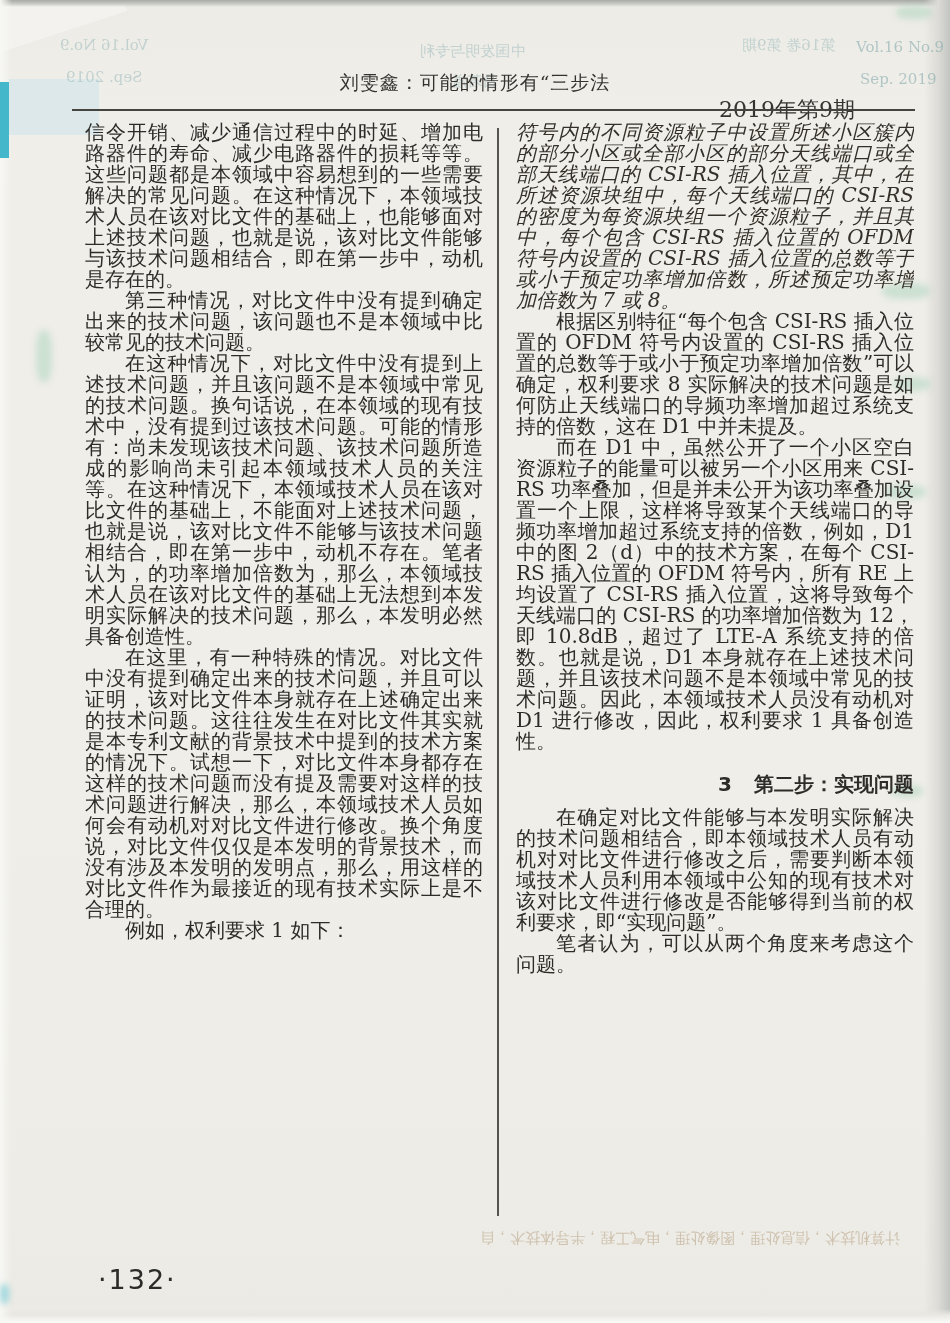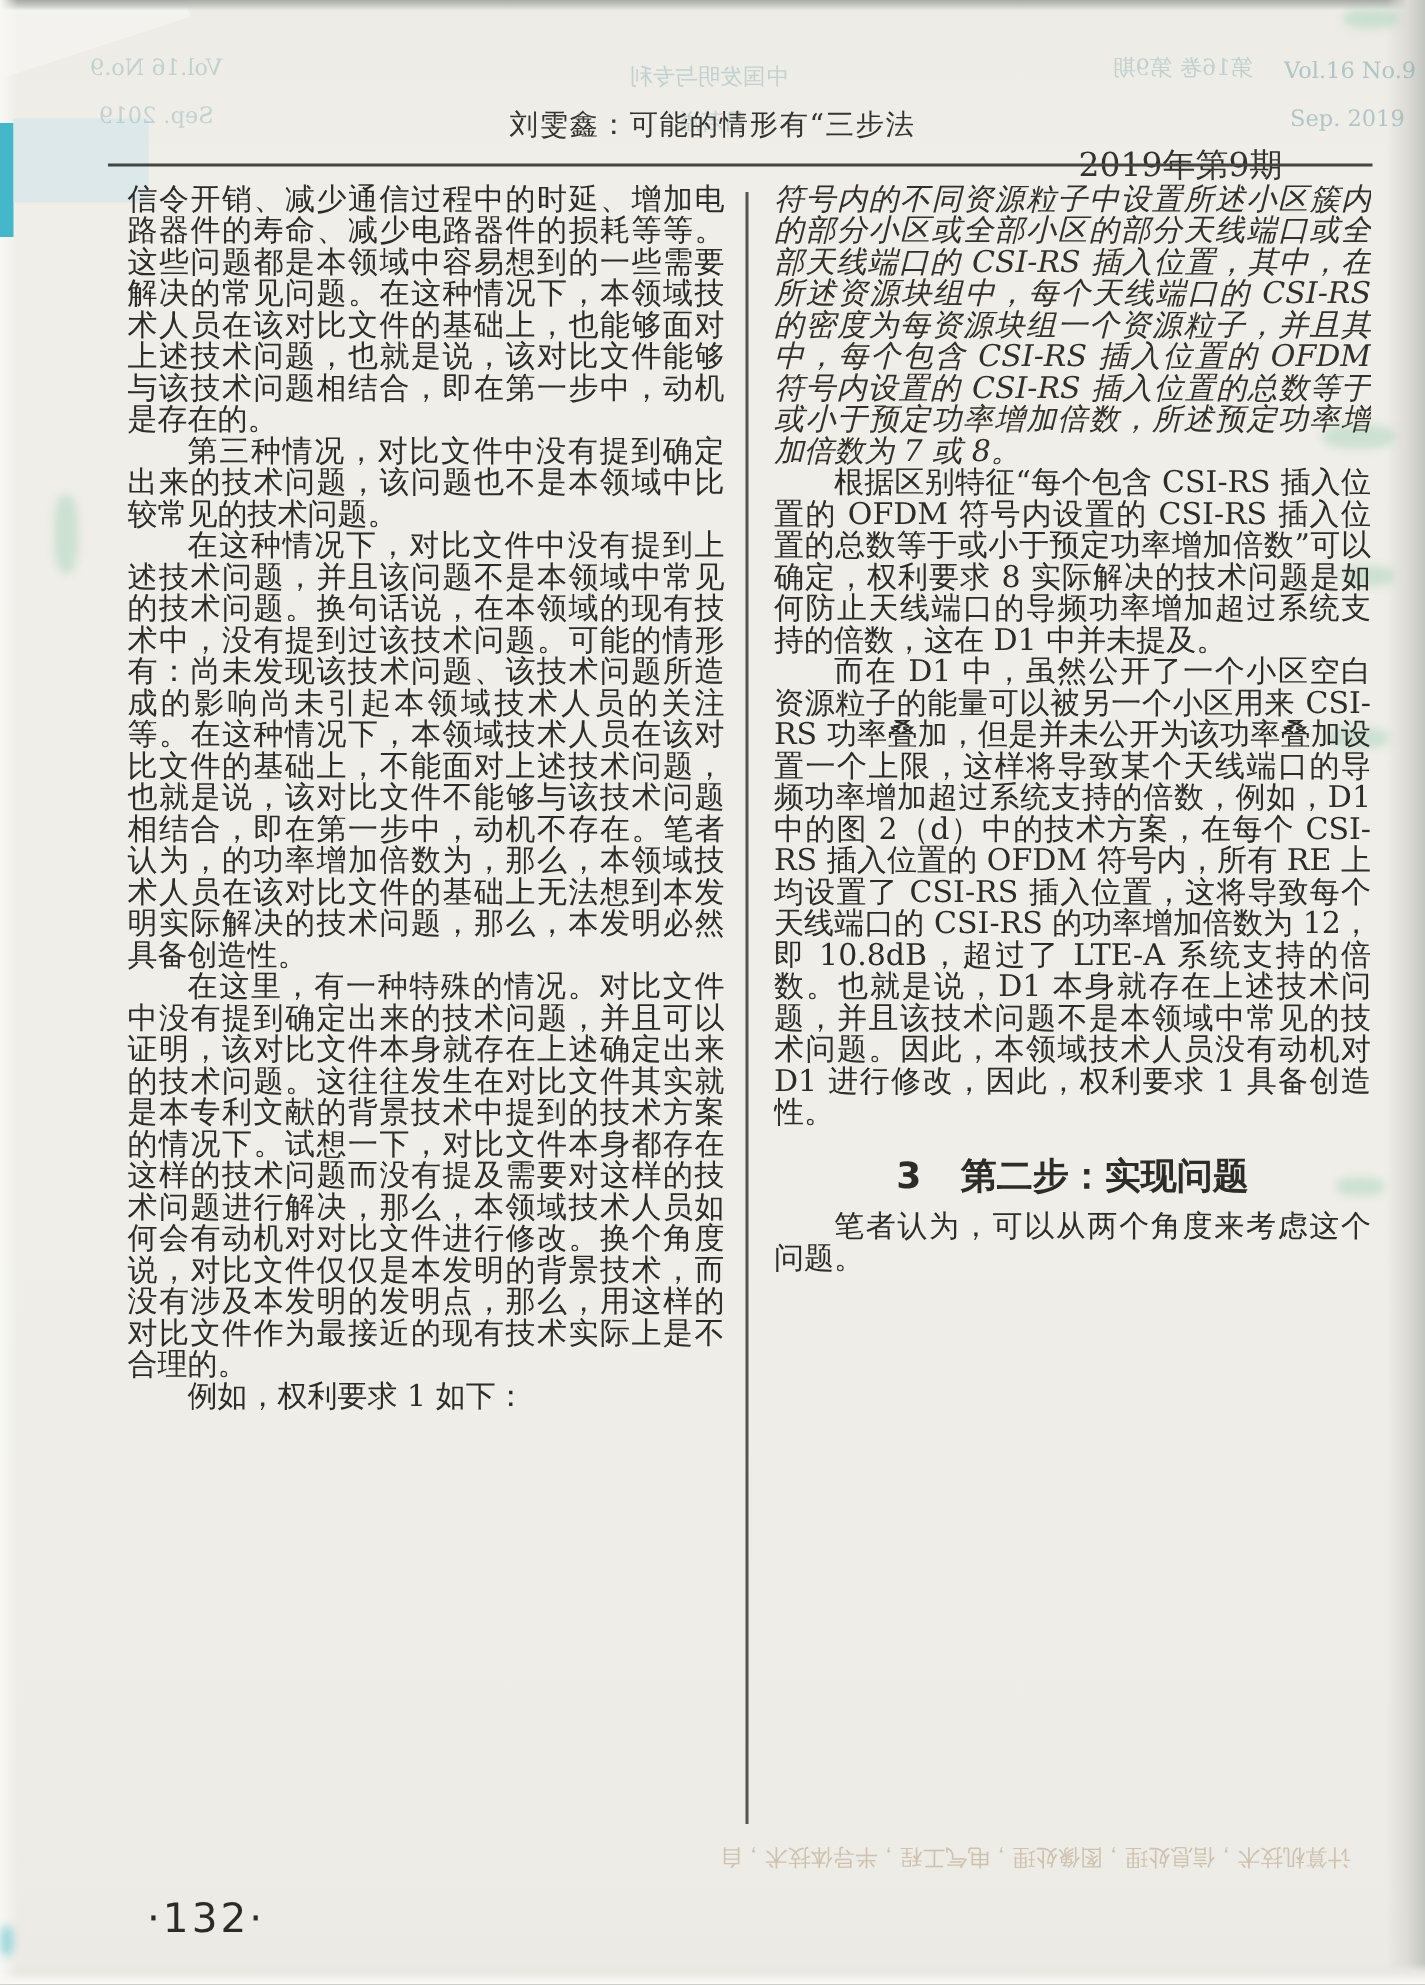--- a/index.html
+++ b/index.html
@@ -28,21 +28,21 @@
   
   .col-divider{position:absolute;left:497px;top:128px;width:2px;height:1088px;background:#555550;}
   .col{position:absolute;top:122px;width:398px;font-size:20px;line-height:21px;
         text-align:justify;overflow:hidden;height:1100px;}
   .col-left{left:85px;}
   .col-right{left:516px;}
   .col p{margin:0;}
   .indent{text-indent:2em;}
   .claim{font-style:italic;color:#343029;}
   .section-heading{font-family:"DejaVu Sans","Liberation Sans",sans-serif;
-        font-weight:bold;font-size:24px;margin:22px 0 12px 0 !important;text-align:center;}
+        font-weight:bold;font-size:20px;margin:22px 0 12px 0 !important;text-align:right;}
   .section-heading .h-num{margin-right:1.1em;}
   
   .page-number{position:absolute;left:98px;top:1264px;font-size:27px;letter-spacing:2px;
         color:#2b2b29;font-family:"DejaVu Sans","Liberation Sans",sans-serif;}
   
   .ghost{position:absolute;color:rgba(125,165,170,.55);font-size:15px;white-space:nowrap;
         filter:blur(.4px);}
   .ghost.mirror{transform:scaleX(-1);color:rgba(130,170,175,.4);}
   .ghost.flip{transform:rotate(180deg);color:rgba(165,135,100,.42);font-size:15px;}
   .smudge{position:absolute;background:rgba(140,200,170,.35);filter:blur(3px);border-radius:40%;}
@@ -91,19 +91,20 @@
     <p class="indent">在这里，有一种特殊的情况。对比文件中没有提到确定出来的技术问题，并且可以证明，该对比文件本身就存在上述确定出来的技术问题。这往往发生在对比文件其实就是本专利文献的背景技术中提到的技术方案的情况下。试想一下，对比文件本身都存在这样的技术问题而没有提及需要对这样的技术问题进行解决，那么，本领域技术人员如何会有动机对对比文件进行修改。换个角度说，对比文件仅仅是本发明的背景技术，而没有涉及本发明的发明点，那么，用这样的对比文件作为最接近的现有技术实际上是不合理的。</p>
     <p class="indent">例如，权利要求 1 如下：</p>
 
   </div>
 
   <div class="col col-right">
     <p class="claim">符号内的不同资源粒子中设置所述小区簇内的部分小区或全部小区的部分天线端口或全部天线端口的 CSI-RS 插入位置，其中，在所述资源块组中，每个天线端口的 CSI-RS 的密度为每资源块组一个资源粒子，并且其中，每个包含 CSI-RS 插入位置的 OFDM 符号内设置的 CSI-RS 插入位置的总数等于或小于预定功率增加倍数，所述预定功率增加倍数为 7 或 8。</p>
     <p class="indent">根据区别特征“每个包含 CSI-RS 插入位置的 OFDM 符号内设置的 CSI-RS 插入位置的总数等于或小于预定功率增加倍数”可以确定，权利要求 8 实际解决的技术问题是如何防止天线端口的导频功率增加超过系统支持的倍数，这在 D1 中并未提及。</p>
     <p class="indent">而在 D1 中，虽然公开了一个小区空白资源粒子的能量可以被另一个小区用来 CSI-RS 功率叠加，但是并未公开为该功率叠加设置一个上限，这样将导致某个天线端口的导频功率增加超过系统支持的倍数，例如，D1 中的图 2（d）中的技术方案，在每个 CSI-RS 插入位置的 OFDM 符号内，所有 RE 上均设置了 CSI-RS 插入位置，这将导致每个天线端口的 CSI-RS 的功率增加倍数为 12，即 10.8dB，超过了 LTE-A 系统支持的倍数。也就是说，D1 本身就存在上述技术问题，并且该技术问题不是本领域中常见的技术问题。因此，本领域技术人员没有动机对 D1 进行修改，因此，权利要求 1 具备创造性。</p>
     <p class="section-heading"><span class="h-num">3</span><span>第二步：实现问题</span></p>
+    <p class="indent">在确定对比文件能够与本发明实际解决的技术问题相结合，即本领域技术人员有动机对对比文件进行修改之后，需要判断本领域技术人员利用本领域中公知的现有技术对该对比文件进行修改是否能够得到当前的权利要求，即“实现问题”。</p>
     <p class="indent">笔者认为，可以从两个角度来考虑这个问题。</p>
 
   </div>
 
   <div class="page-number">·132·</div>
 
 </div>
 
 </body></html>

